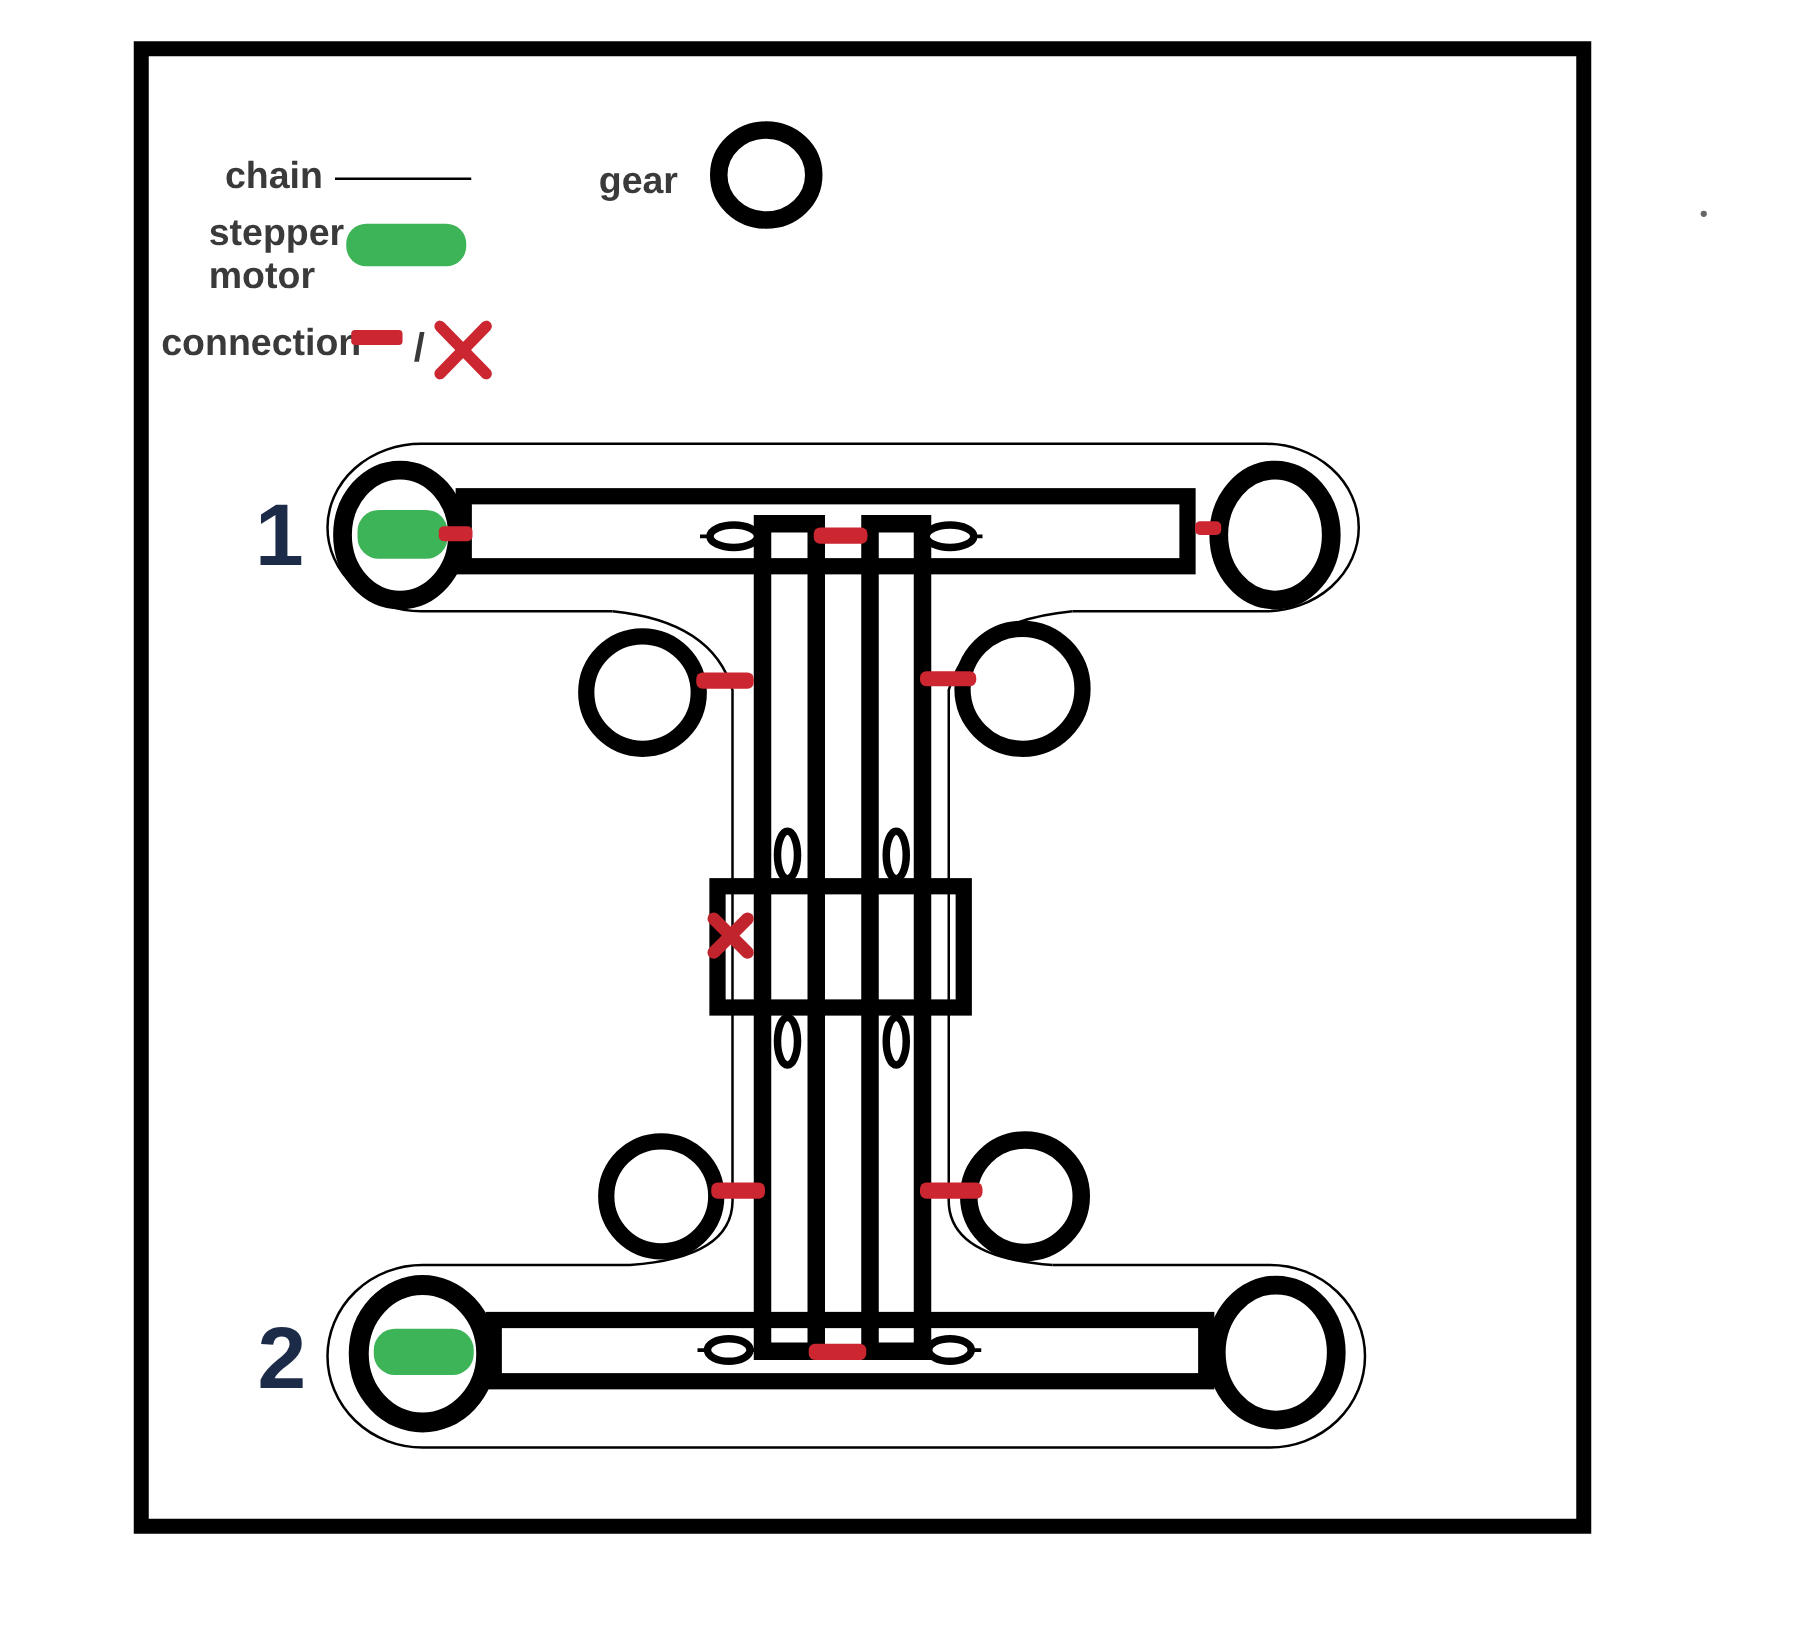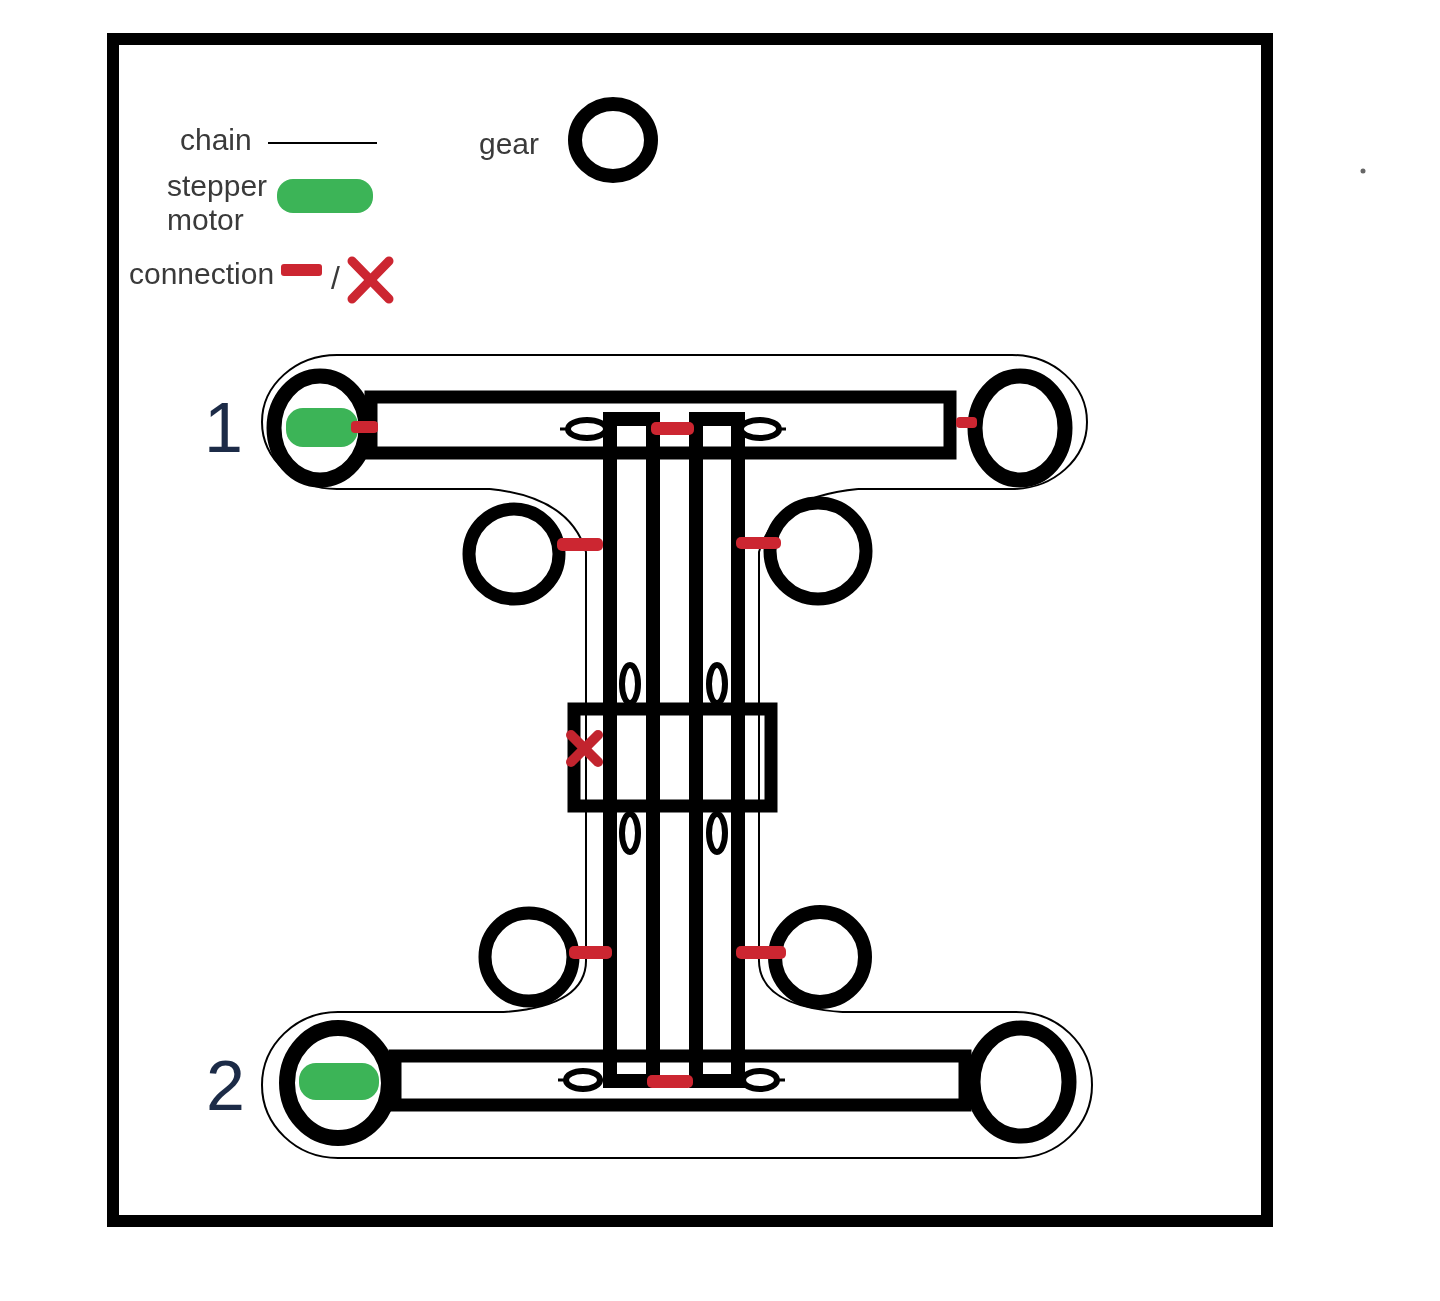--- a/index.html
+++ b/index.html
@@ -2,20 +2,21 @@
 <html style="--background: #ffffff; --line: #000000; --motor-green: #3cb457; --connection-red: #cc2631; --cross-red: #c2242e; --label-ink: #1c2b47;"><head>
 <meta charset="utf-8">
 <style>
   html,body{margin:0;padding:0;background:#fff;}
   .canvas{
     position:relative;
     width:1440px;height:1301px;
     background:var(--background,#fff);
     font-family:"Liberation Sans",sans-serif;
     overflow:hidden;
+    font-weight:bold;
   }
   svg{display:block;}
   .ink      {stroke:var(--line,#000);fill:none;}
   .thin     {stroke-width:2;}
   .bar      {stroke-width:13;}
   .loop     {stroke-width:14;}
   .gear-ring{stroke:var(--line,#000);fill:#fff;}
   .motor    {fill:var(--motor-green,#3cb457);stroke:none;}
   .conn     {fill:var(--connection-red,#cc2631);stroke:none;}
   .cross    {stroke:var(--cross-red,#c2242e);stroke-width:10;stroke-linecap:round;fill:none;}

